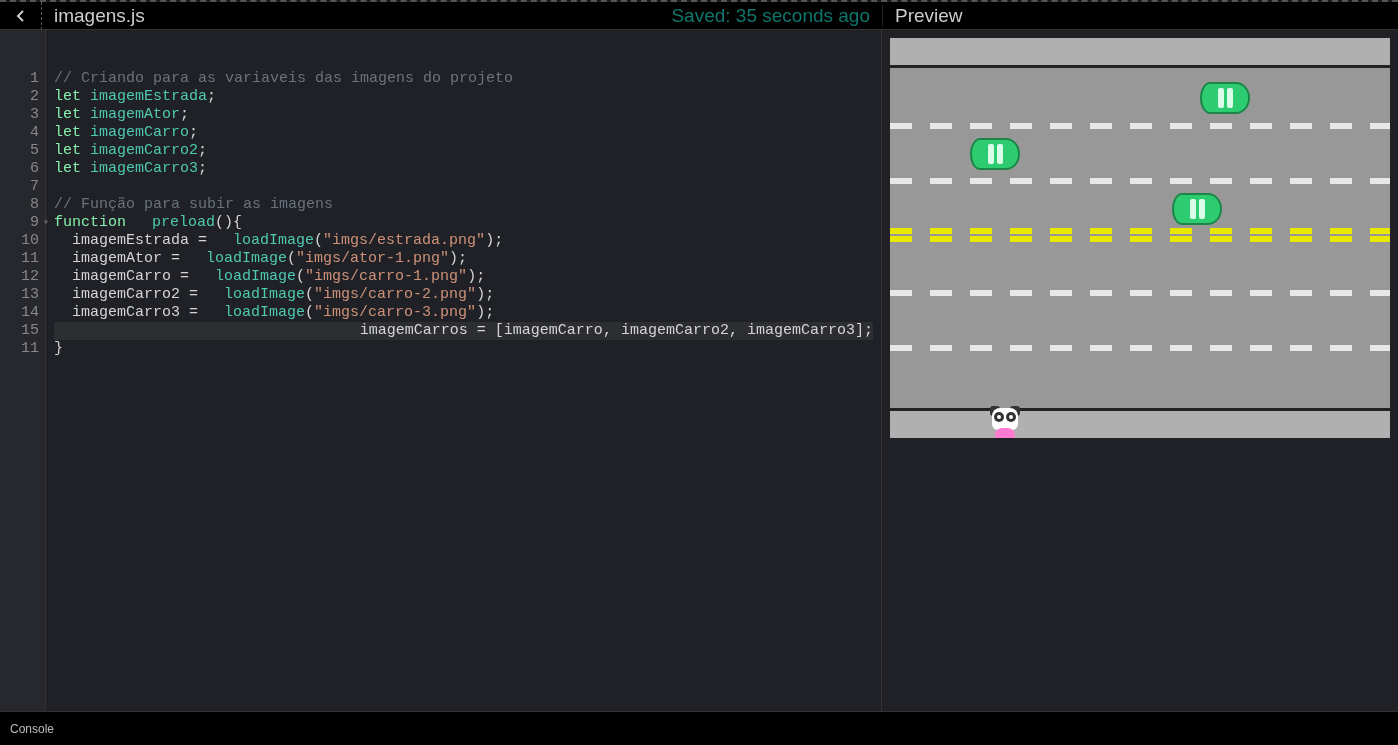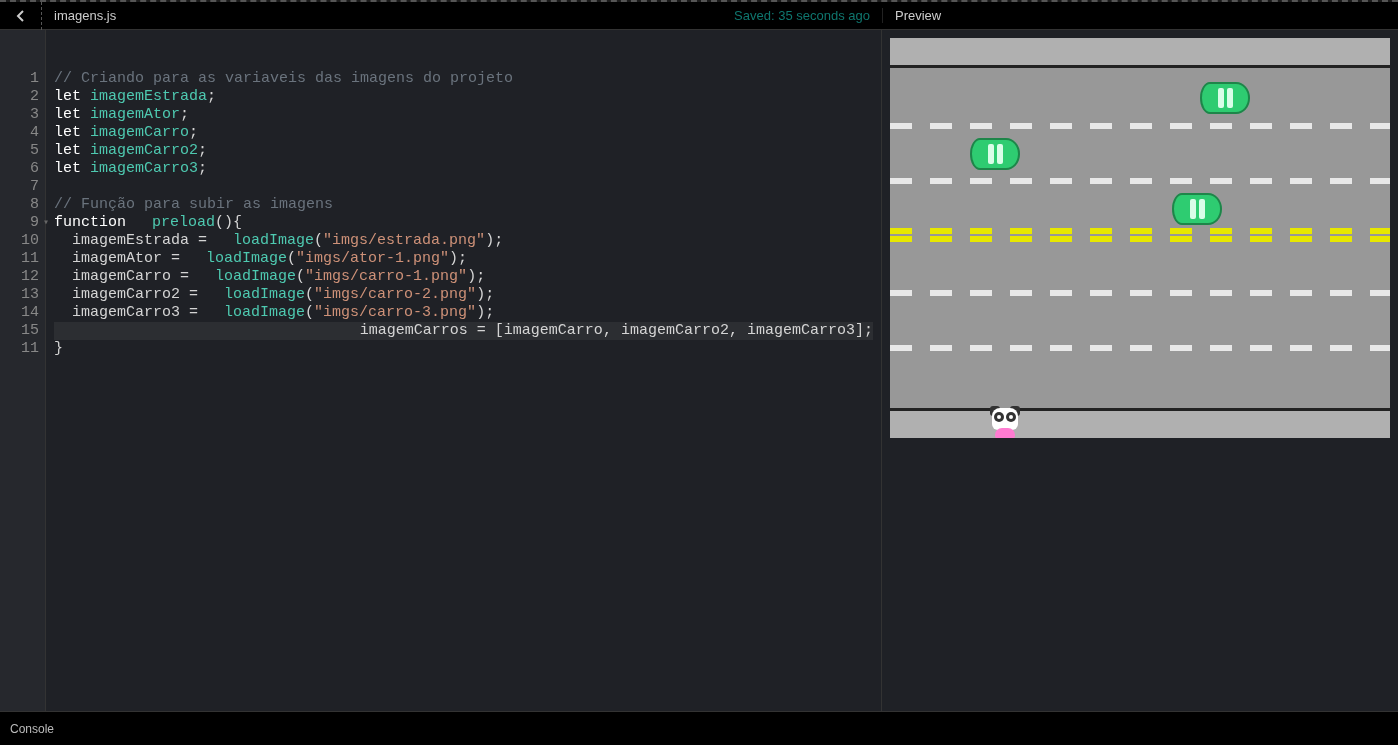--- a/index.html
+++ b/index.html
@@ -11,21 +11,21 @@
   overflow: hidden;
   border-top: 2px dashed #555;
 }
 .app { display: flex; flex-direction: column; height: 100%; }
 
 .header {
   display: flex;
   align-items: center;
   background: #000;
   height: 28px;
-  font-size: 13px;
+  font-size: 19px;
   color: #ccc;
   border-bottom: 1px solid #333;
 }
 .back-btn {
   width: 42px;
   height: 28px;
   display: flex;
   align-items: center;
   justify-content: center;
   border-right: 1px dashed #555;
@@ -82,21 +82,21 @@
   padding: 40px 8px 0 8px;
   white-space: pre;
   color: #d4d4d4;
   flex: 1;
   position: relative;
 }
 .code .line { height: 18px; }
 .code .current { background: rgba(255,255,255,0.06); text-align: right; }
 
 .tok-com { color: #6a737d; }
-.tok-kw  { color: #ffffff; }
+.tok-kw  { color: #86efac; }
 .tok-id  { color: #4ec9b0; }
 .tok-fn  { color: #4ec9b0; margin-left: 17px; }
 .tok-pun { color: #d4d4d4; }
 .tok-str { color: #ce9178; }
 .tok-var { color: #d4d4d4; }
 
 .preview {
   width: 516px;
   background: #1f2126;
   padding: 8px;

